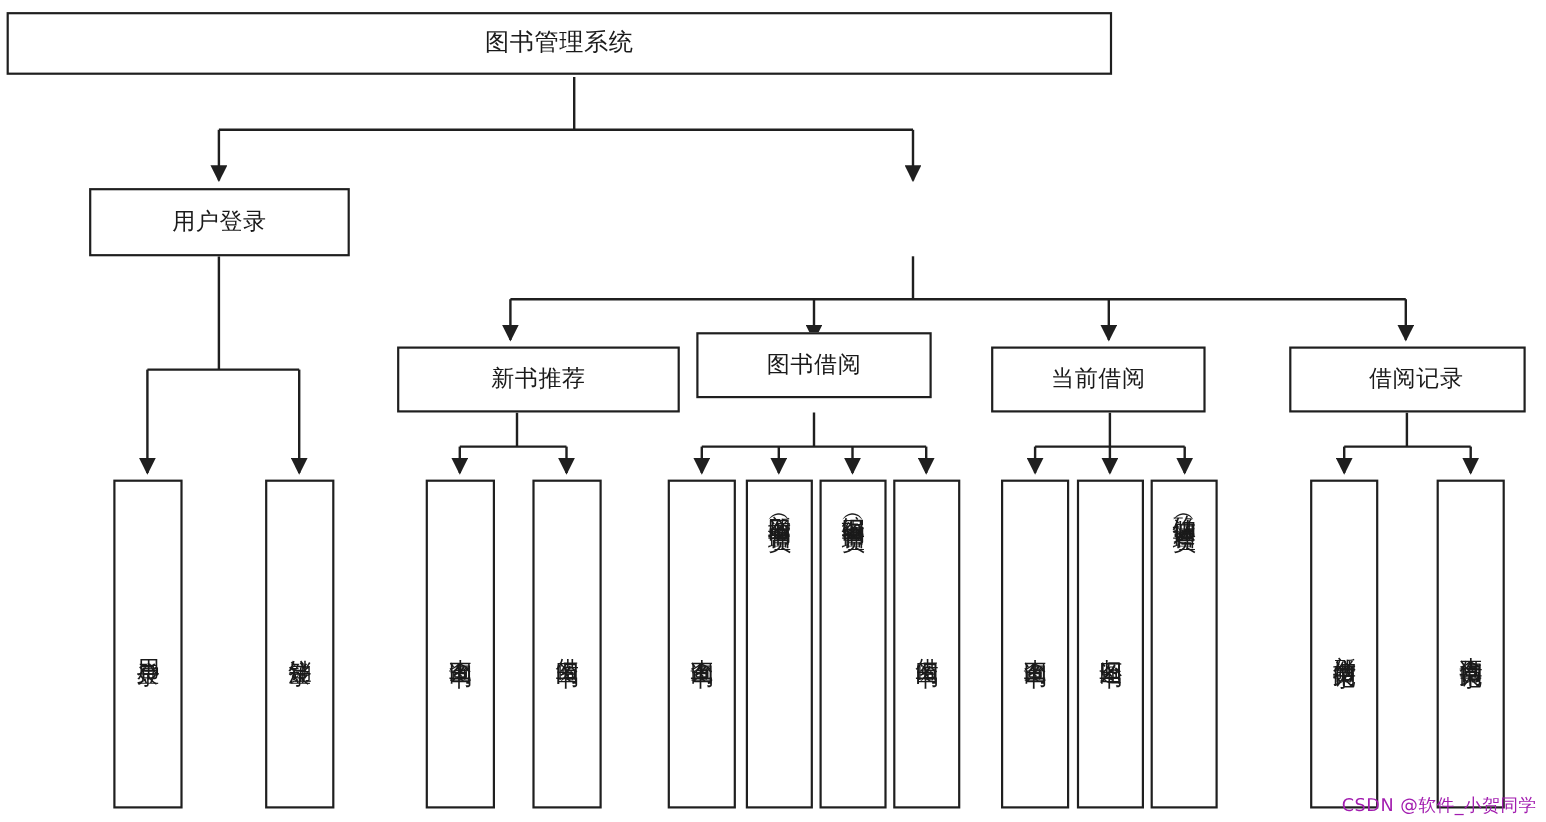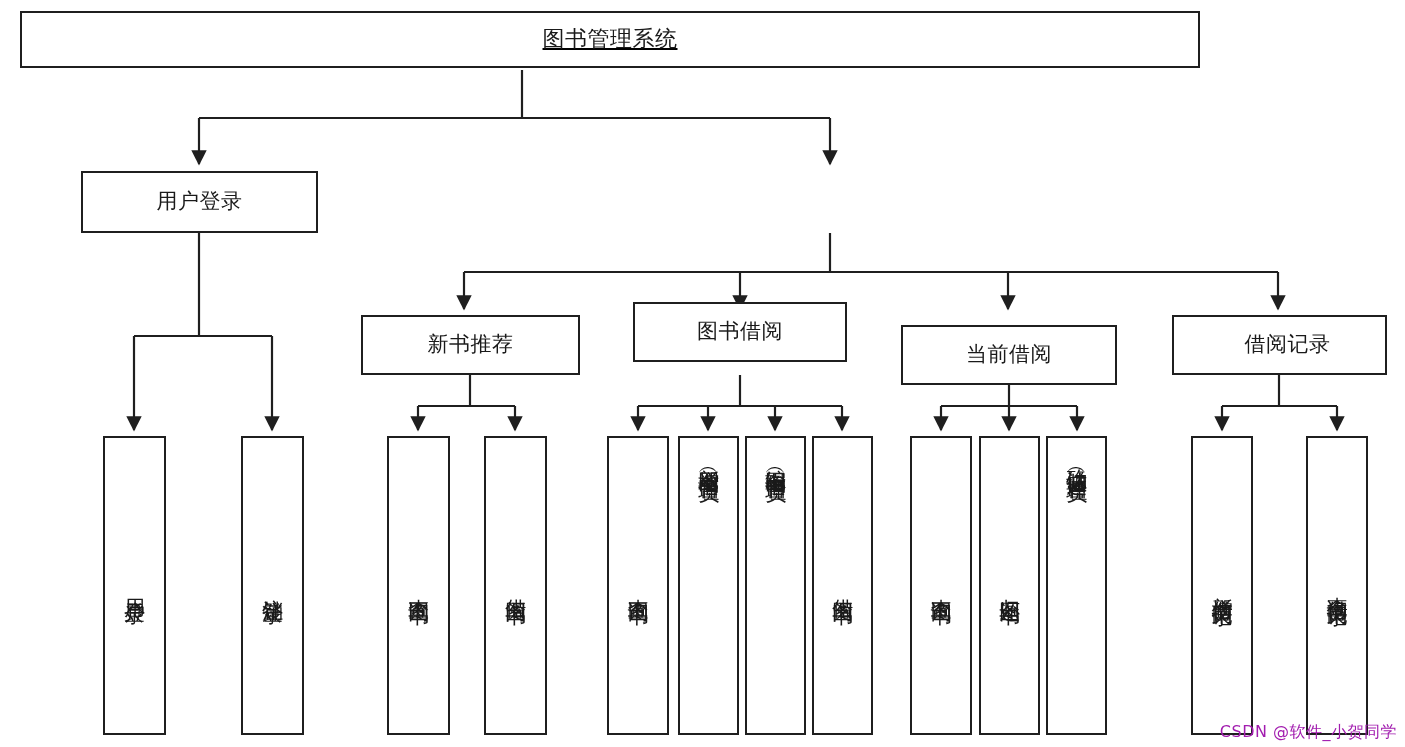--- a/index.html
+++ b/index.html
@@ -126,35 +126,35 @@
       <path d="M 1009 406 L 1009 430" marker-end="url(#arrow)"></path>
       <path d="M 1077 406 L 1077 430" marker-end="url(#arrow)"></path>
 
       <path d="M 1279 375 L 1279 406"></path>
       <path d="M 1222 406 L 1337 406"></path>
       <path d="M 1222 406 L 1222 430" marker-end="url(#arrow)"></path>
       <path d="M 1337 406 L 1337 430" marker-end="url(#arrow)"></path>
     </g>
   </svg>
 
-  <div class="node horiz root" style="left:20px; top:11px; width:1180px; height:57px;text-decoration:underline;">
+  <div class="node horiz root" style="left:6px; top:11px; width:1005px; height:57px;">
     <span class="node-label">图书管理系统</span>
   </div>
 
   <div class="node horiz" style="left:81px; top:171px; width:237px; height:62px;">
     <span class="node-label">用户登录</span>
   </div>
 
-  <div class="node horiz" style="left:361px; top:315px; width:219px; height:60px;">
+  <div class="node horiz" style="left:361px; top:315px; width:257px; height:60px;">
     <span class="node-label">新书推荐</span>
   </div>
   <div class="node horiz" style="left:633px; top:302px; width:214px; height:60px;">
     <span class="node-label">图书借阅</span>
   </div>
-  <div class="node horiz" style="left:901px; top:325px; width:216px; height:60px;">
+  <div class="node horiz" style="left:901px; top:315px; width:195px; height:60px;">
     <span class="node-label">当前借阅</span>
   </div>
   <div class="node horiz" style="left:1172px; top:315px; width:215px; height:60px;padding-left:16px;">
     <span class="node-label">借阅记录</span>
   </div>
 
   <div class="node vert centered" style="left:103px; top:436px; width:63px; height:299px;">
     <span class="node-label">用户登录</span>
   </div>
   <div class="node vert centered" style="left:241px; top:436px; width:63px; height:299px;">

